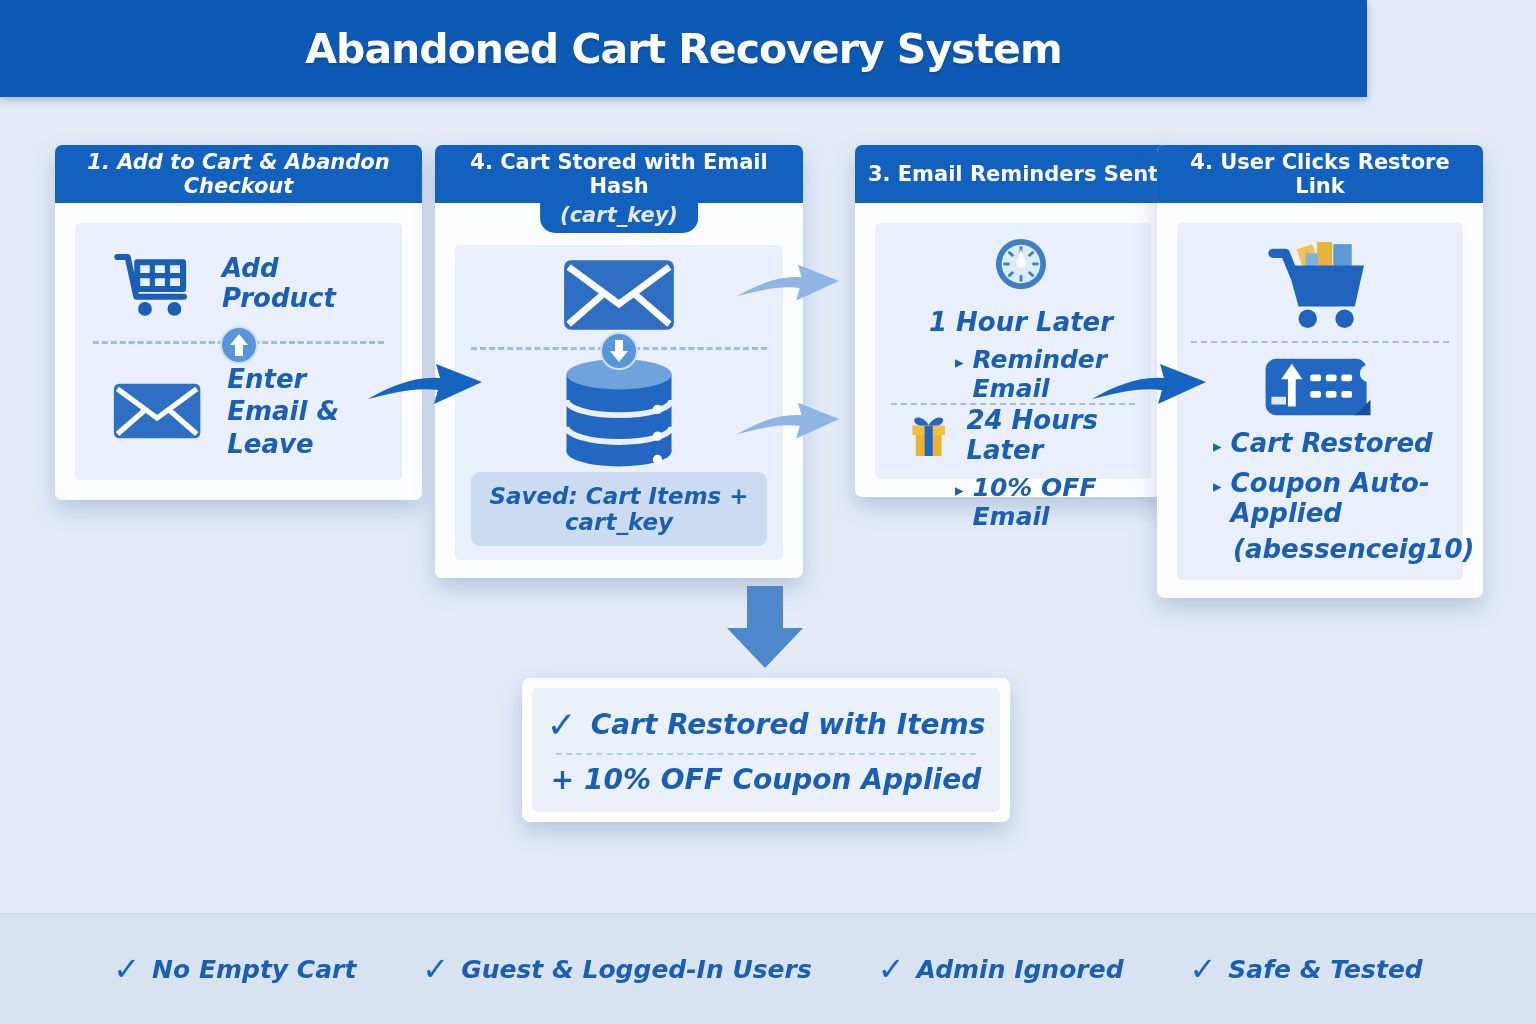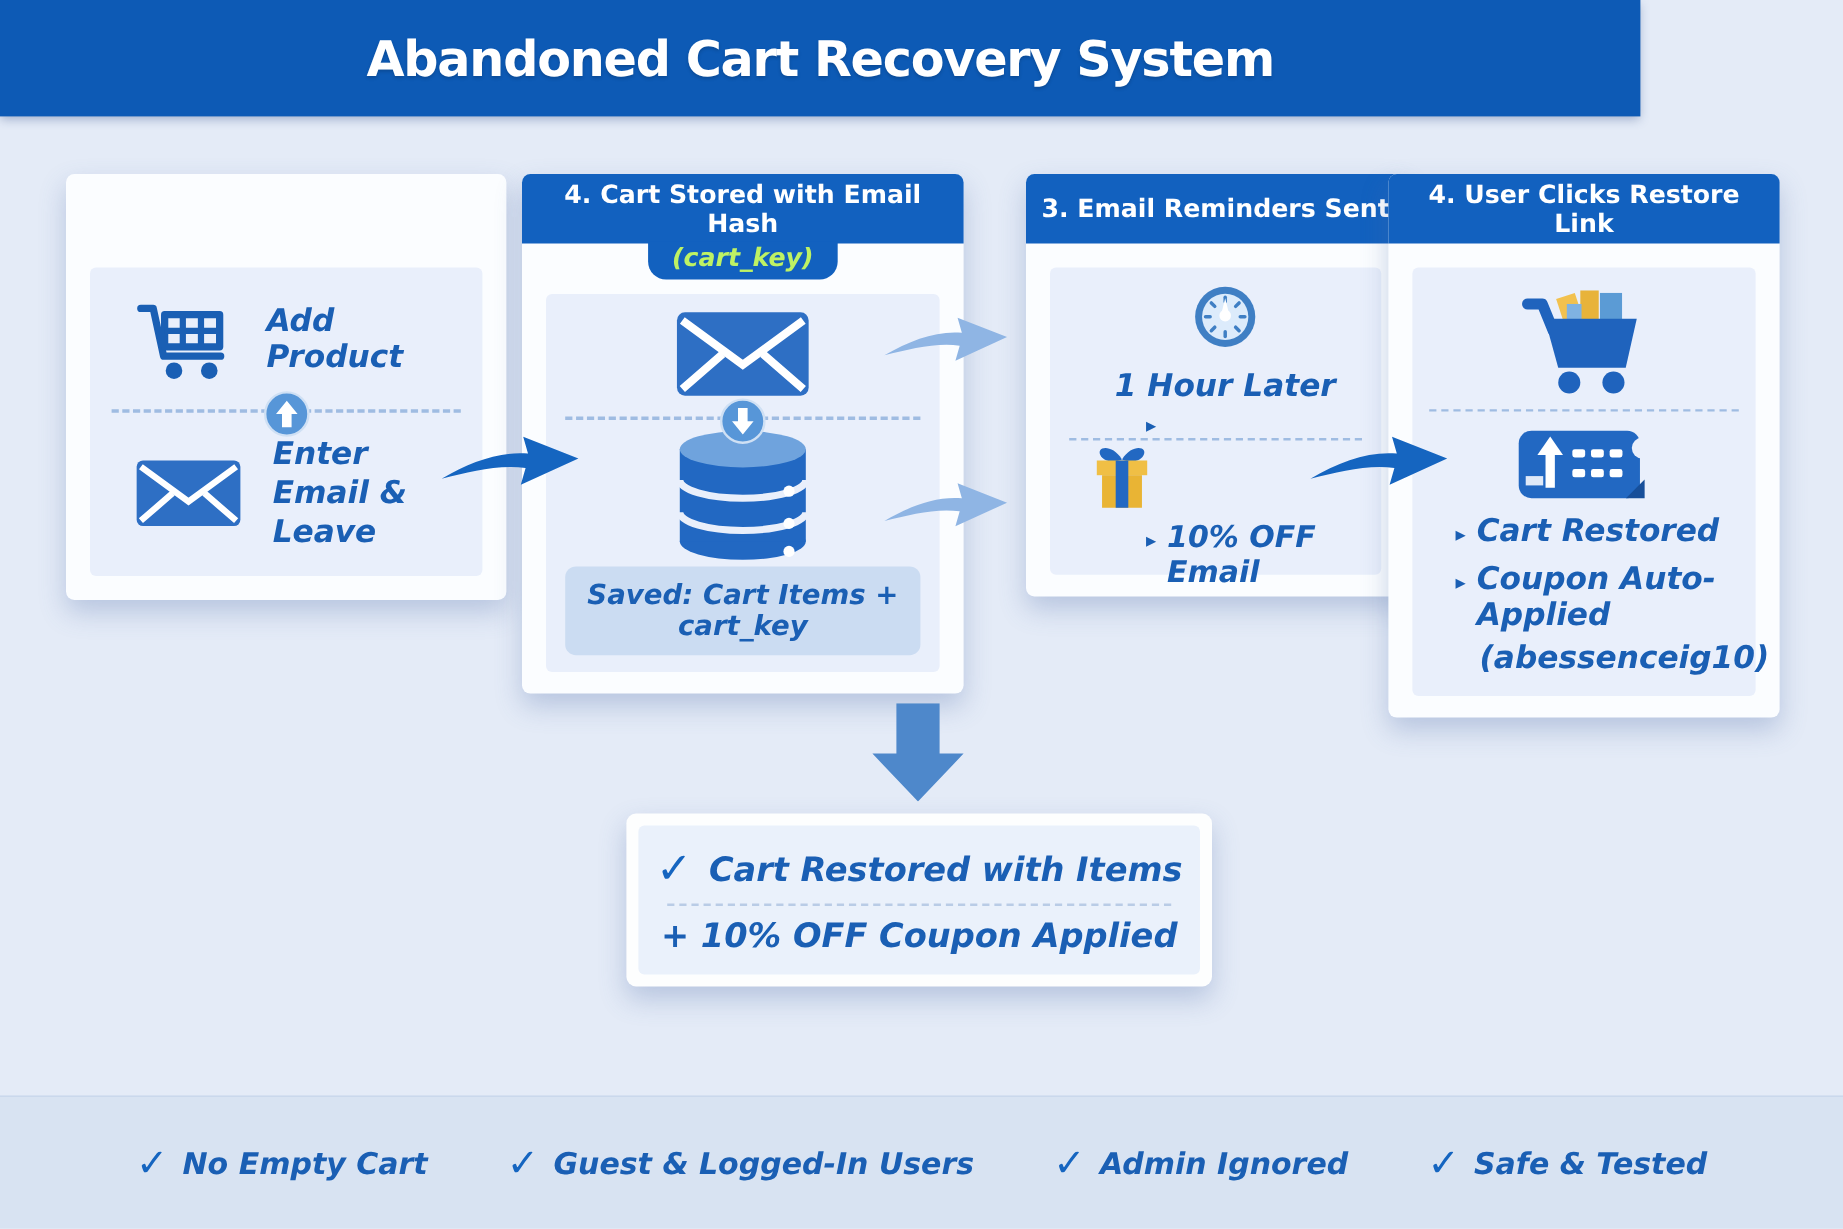--- a/index.html
+++ b/index.html
@@ -15,21 +15,21 @@
                 text-shadow:0 2px 3px rgba(0,0,0,.18); }
 
   
   .step-box { position:absolute; background:#fbfdff; border-radius:7px;
               box-shadow:0 10px 22px rgba(80,110,170,.30); z-index:1; }
   .step-header { background:#1261bf; color:#ffffff; border-radius:7px 7px 0 0;
                  height:58px; display:flex; align-items:center; justify-content:center;
                  font-weight:bold; font-size:21px; text-align:center; padding:0 6px; }
   .step-header.it { font-style:italic; }
   .tab { position:absolute; left:50%; transform:translateX(-50%); top:56px;
-         background:#1261bf; color:#bef264; font-weight:bold; font-style:italic;
+         background:#1261bf; color:#e5e5e5; font-weight:bold; font-style:italic;
          font-size:21px; padding:2px 20px 6px; border-radius:0 0 15px 15px; z-index:2; }
   .panel { position:absolute; left:20px; right:20px; background:#e9effb; border-radius:5px; }
   .blue-txt { color:#1a5fb4; font-weight:bold; font-style:italic; }
 
   .icon-row { display:flex; align-items:center; }
   .divider { position:relative; border-top:3px dashed #9fbce2; height:0; }
   .divider .circle { position:absolute; left:50%; top:-19px; transform:translateX(-50%); }
 
   .bullet-line { display:flex; align-items:baseline; gap:9px; }
   .bullet { color:#1a5fb4; font-size:17px; font-style:normal; }
@@ -61,20 +61,23 @@
 </head>
 <body>
 
 <div id="canvas">
 
   <div class="top-bar">
     <h1>Abandoned Cart Recovery System</h1>
   </div>
 
   <div class="step-box" style="left:55px; top:145px; width:367px; height:355px;">
+    <div class="step-header it">
+      <span>1. Add to Cart &amp; Abandon Checkout</span>
+    </div>
     <div class="panel" style="top:78px; bottom:20px; display:flex; flex-direction:column; justify-content:space-between; padding:20px 18px;">
       <div class="icon-row" style="gap:26px; padding-left:20px;">
         <svg width="92" height="80" viewBox="0 0 96 84">
           <path d="M5,12 H17 L27,58 H82" fill="none" stroke="#1a5fb4" stroke-width="7" stroke-linecap="round" stroke-linejoin="round"></path>
           <rect x="28" y="18" width="53" height="31" fill="none" stroke="#1a5fb4" stroke-width="7" stroke-linejoin="round"></rect>
           <line x1="45.5" y1="18" x2="45.5" y2="49" stroke="#1a5fb4" stroke-width="6"></line>
           <line x1="63" y1="18" x2="63" y2="49" stroke="#1a5fb4" stroke-width="6"></line>
           <line x1="28" y1="33.5" x2="81" y2="33.5" stroke="#1a5fb4" stroke-width="6"></line>
           <circle cx="37" cy="72" r="8" fill="#1a5fb4"></circle>
           <circle cx="71" cy="72" r="8" fill="#1a5fb4"></circle>
@@ -153,32 +156,34 @@
               <line x1="16" y1="40" x2="19" y2="37"></line>
                 <line x1="40" y1="40" x2="37" y2="37"></line>
             </g>
             <circle cx="28" cy="27" r="5" fill="#ffffff"></circle>
             <path d="M24.5,26 L28,12 L31.5,26 Z" fill="#ffffff"></path>
           </svg>
           <span class="blue-txt" style="font-size:26px;">1 Hour Later</span>
         </div>
         <div class="bullet-line" style="padding-left:64px; margin-top:8px;">
           <span class="bullet">▸</span>
+          <span class="blue-txt" style="font-size:25px;">Reminder Email</span>
         </div>
       </div>
       <div class="divider" style="border-top-width:2px;"></div>
       <div>
         <div class="icon-row" style="gap:16px; padding-left:16px;">
           <svg width="56" height="58" viewBox="0 0 64 66">
             <path d="M32,18 C22,2 6,6 12,15 C16,21 26,21 32,18 Z" fill="#2268c2"></path>
             <path d="M32,18 C42,2 58,6 52,15 C48,21 38,21 32,18 Z" fill="#2268c2"></path>
             <rect x="8" y="19" width="48" height="14" fill="#f0bf45"></rect>
             <rect x="13" y="33" width="38" height="31" fill="#e9b434"></rect>
             <rect x="26" y="19" width="12" height="45" fill="#2268c2"></rect>
           </svg>
+          <span class="blue-txt" style="font-size:26px;">24 Hours Later</span>
         </div>
         <div class="bullet-line" style="padding-left:64px; margin-top:8px;">
           <span class="bullet">▸</span>
           <span class="blue-txt" style="font-size:25px;">10% OFF Email</span>
         </div>
       </div>
     </div>
   </div>
 
   <div class="step-box" style="left:1157px; top:145px; width:326px; height:453px;">

